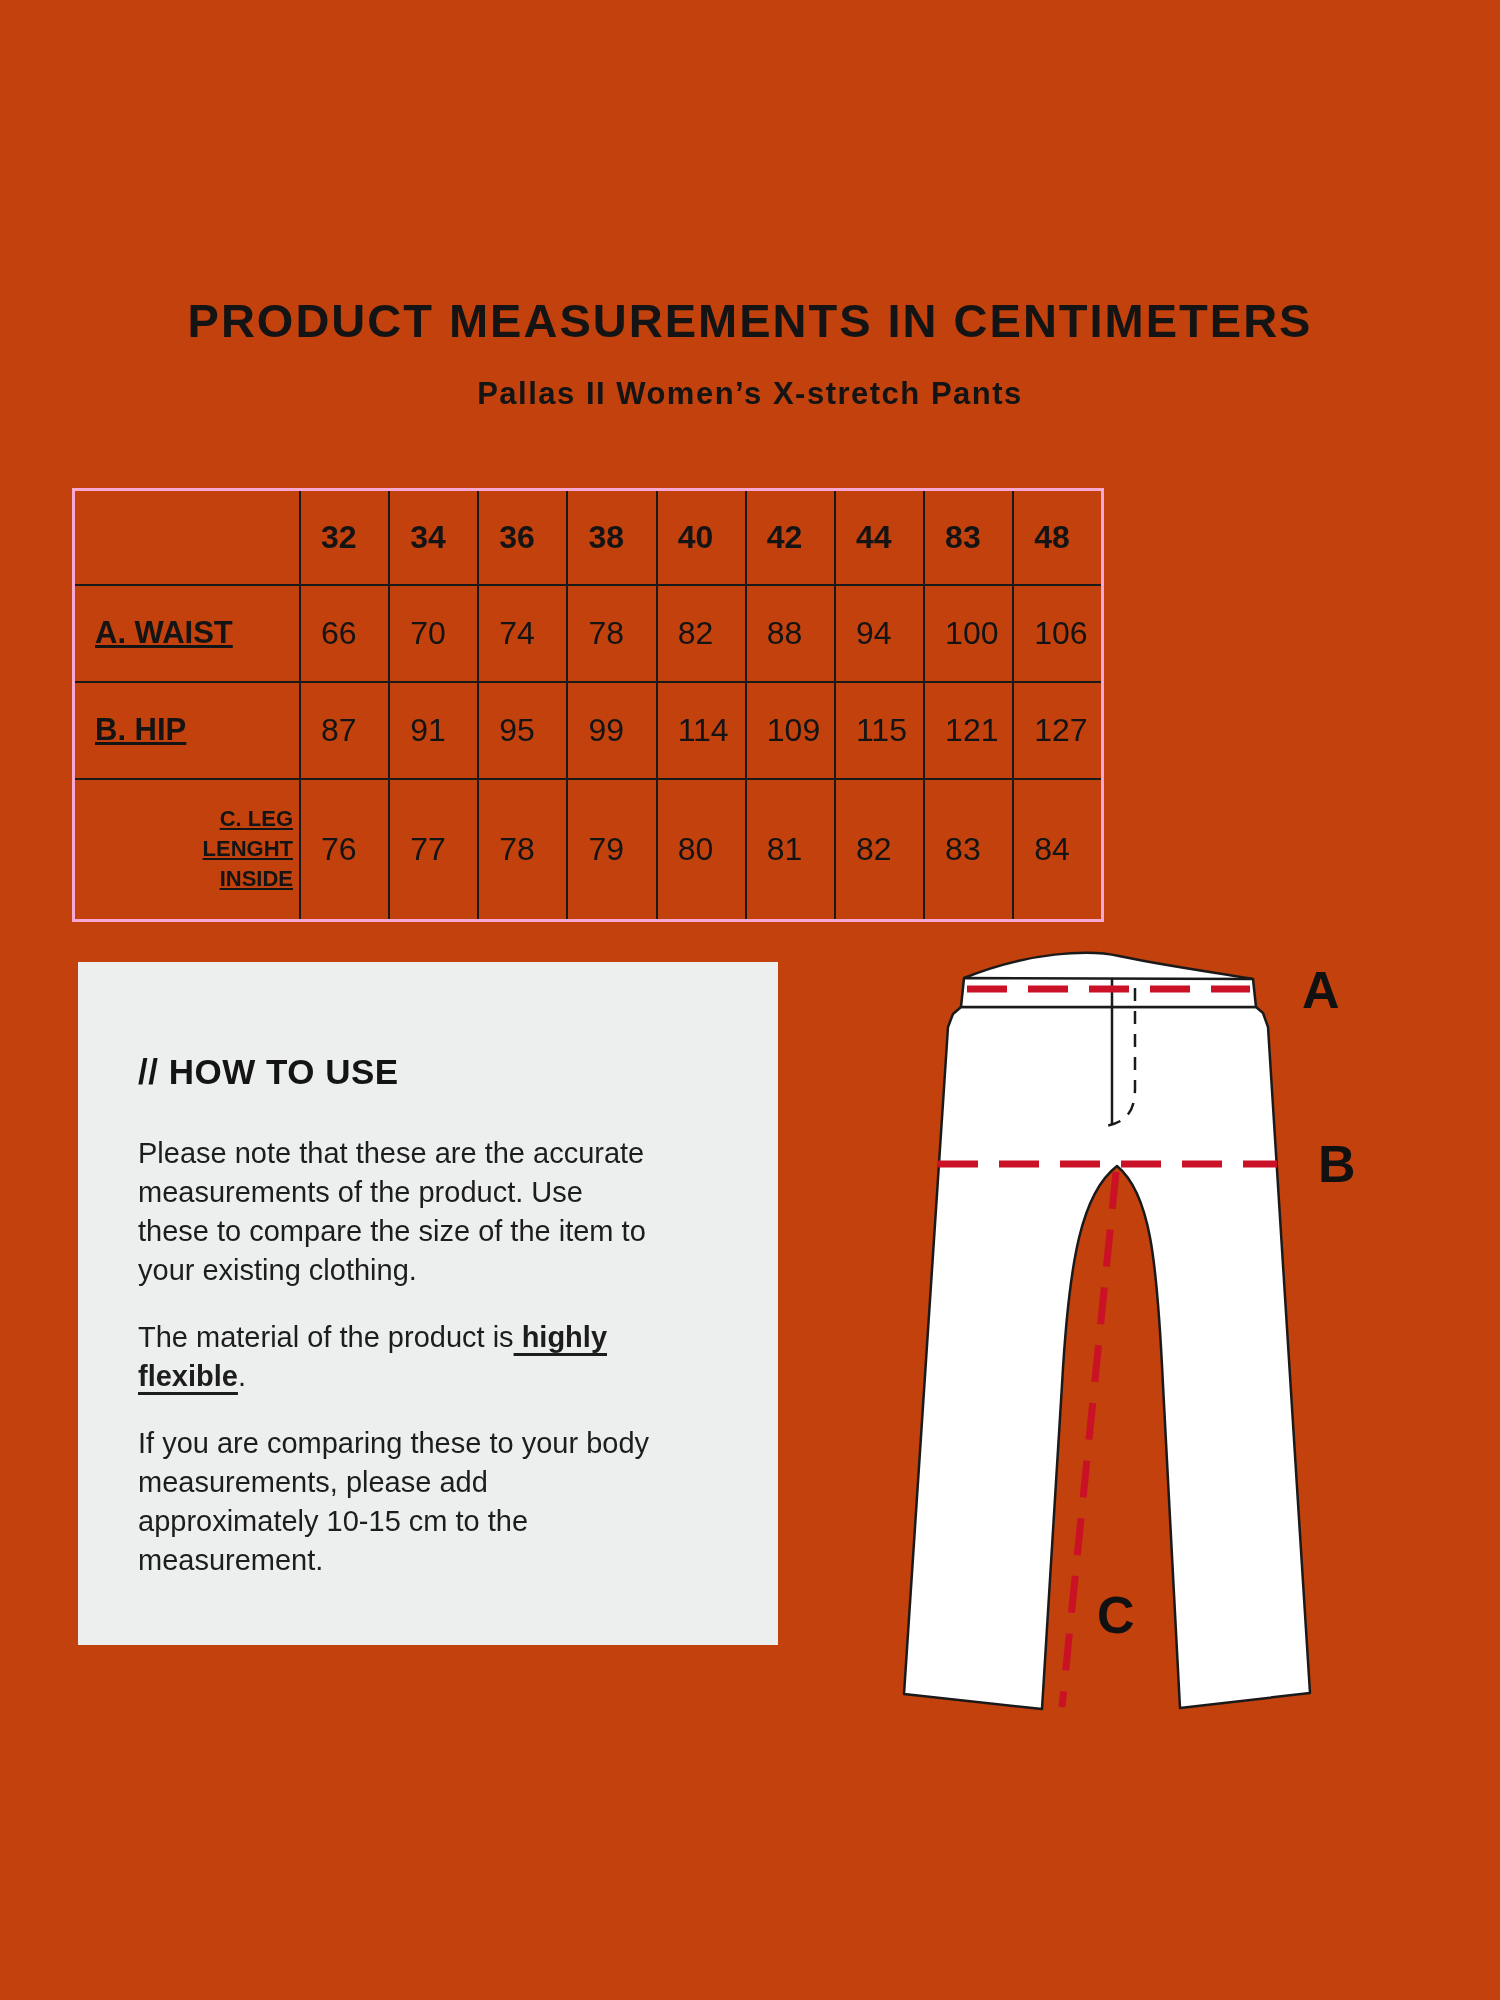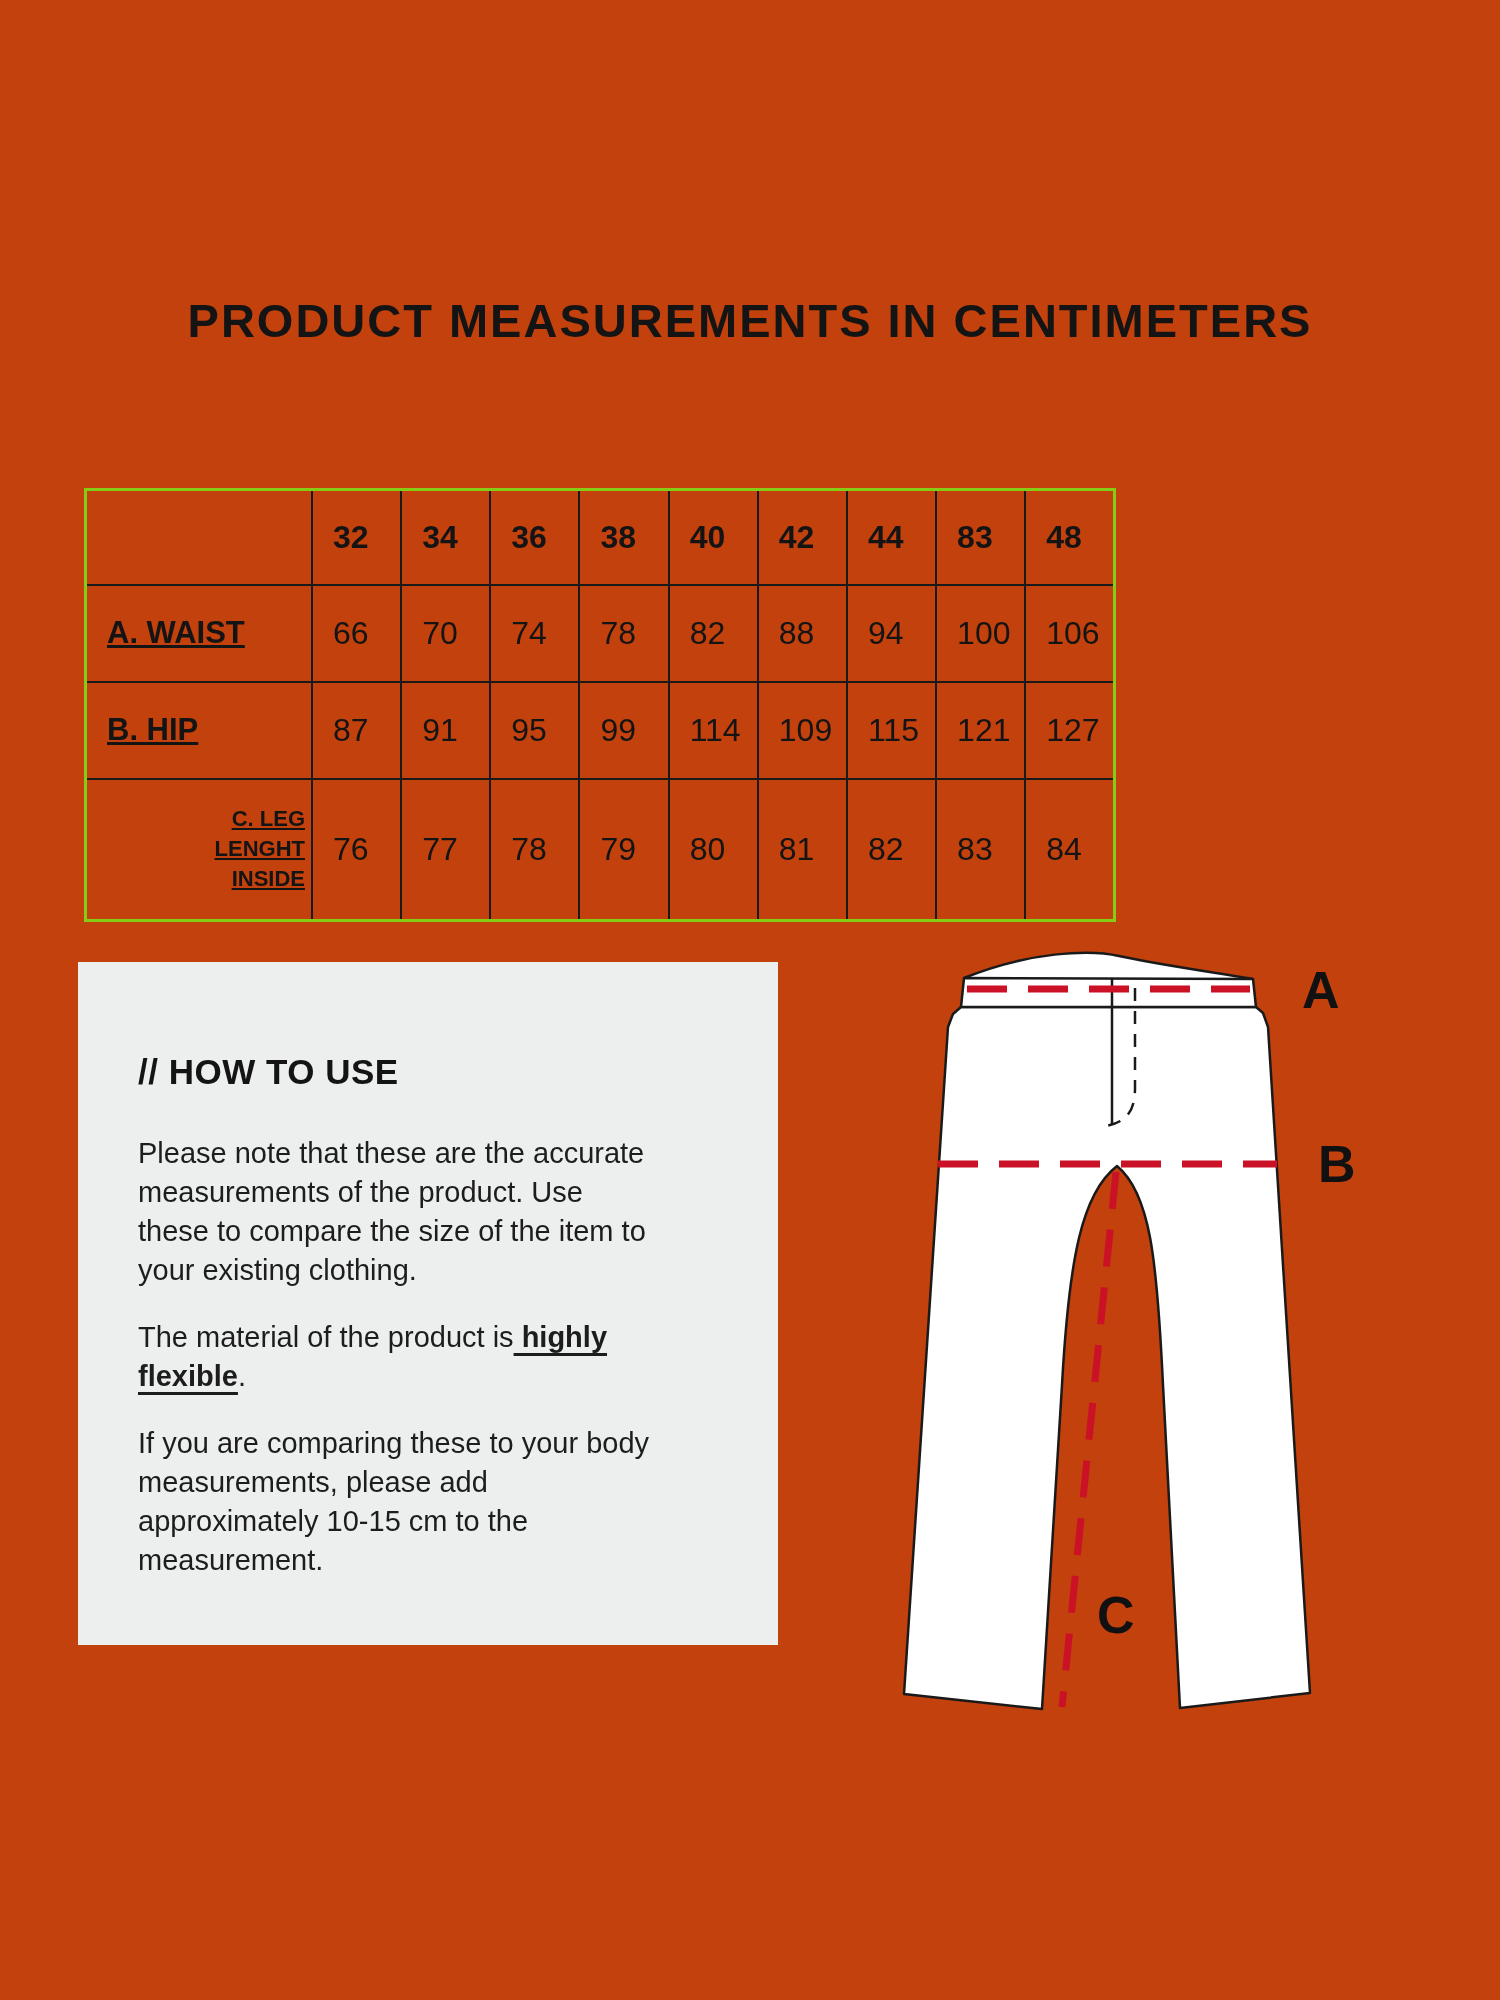--- a/index.html
+++ b/index.html
@@ -6,22 +6,22 @@
   #page{position:relative;width:1500px;height:2000px;background:#c2410c;
         font-family:"Liberation Sans",sans-serif;color:#141414;overflow:hidden;}
 
   
   .page-title{position:absolute;top:297px;left:0;width:100%;text-align:center;
               font-size:47px;font-weight:700;letter-spacing:2px;line-height:47px;}
   .page-subtitle{position:absolute;top:377px;left:0;width:100%;text-align:center;
               font-size:31px;font-weight:700;letter-spacing:1.5px;line-height:34px;}
 
   
-  .size-table{position:absolute;left:84px;top:488px;width:1032px;
-              border-collapse:collapse;table-layout:fixed;border:3px solid #84cc16;}
+  .size-table{position:absolute;left:72px;top:488px;width:1032px;
+              border-collapse:collapse;table-layout:fixed;border:3px solid #f9a8d4;}
   .size-table th,.size-table td{border:2px solid #1a1a1a;text-align:left;
               vertical-align:middle;padding:0 6px 0 20px;font-size:32px;}
   .size-table th{font-weight:700;}
   .size-table td{font-weight:400;}
   .size-table th:first-child{width:198px;text-decoration:underline;}
   .size-table tr:nth-child(1){height:95px;}
   .size-table tr:nth-child(2){height:97px;}
   .size-table tr:nth-child(3){height:97px;}
   .size-table tr:nth-child(4){height:142px;}
   .size-table .rowlabel{font-size:31px;white-space:pre-line;}
@@ -38,20 +38,21 @@
   
   .diagram{position:absolute;left:850px;top:930px;width:550px;height:830px;}
   .diagram text{font-family:"Liberation Sans",sans-serif;font-size:52px;font-weight:700;fill:#111;}
 </style>
 </head>
 <body>
 
 <div id="page">
 
   <div class="page-title">PRODUCT MEASUREMENTS IN CENTIMETERS</div>
+  <div class="page-subtitle">Pallas II Women’s X-stretch Pants</div>
 
   <table class="size-table">
     <tbody>
       <tr>
         <th></th>
       <th>32</th>
           <th>34</th>
           <th>36</th>
           <th>38</th>
           <th>40</th>

